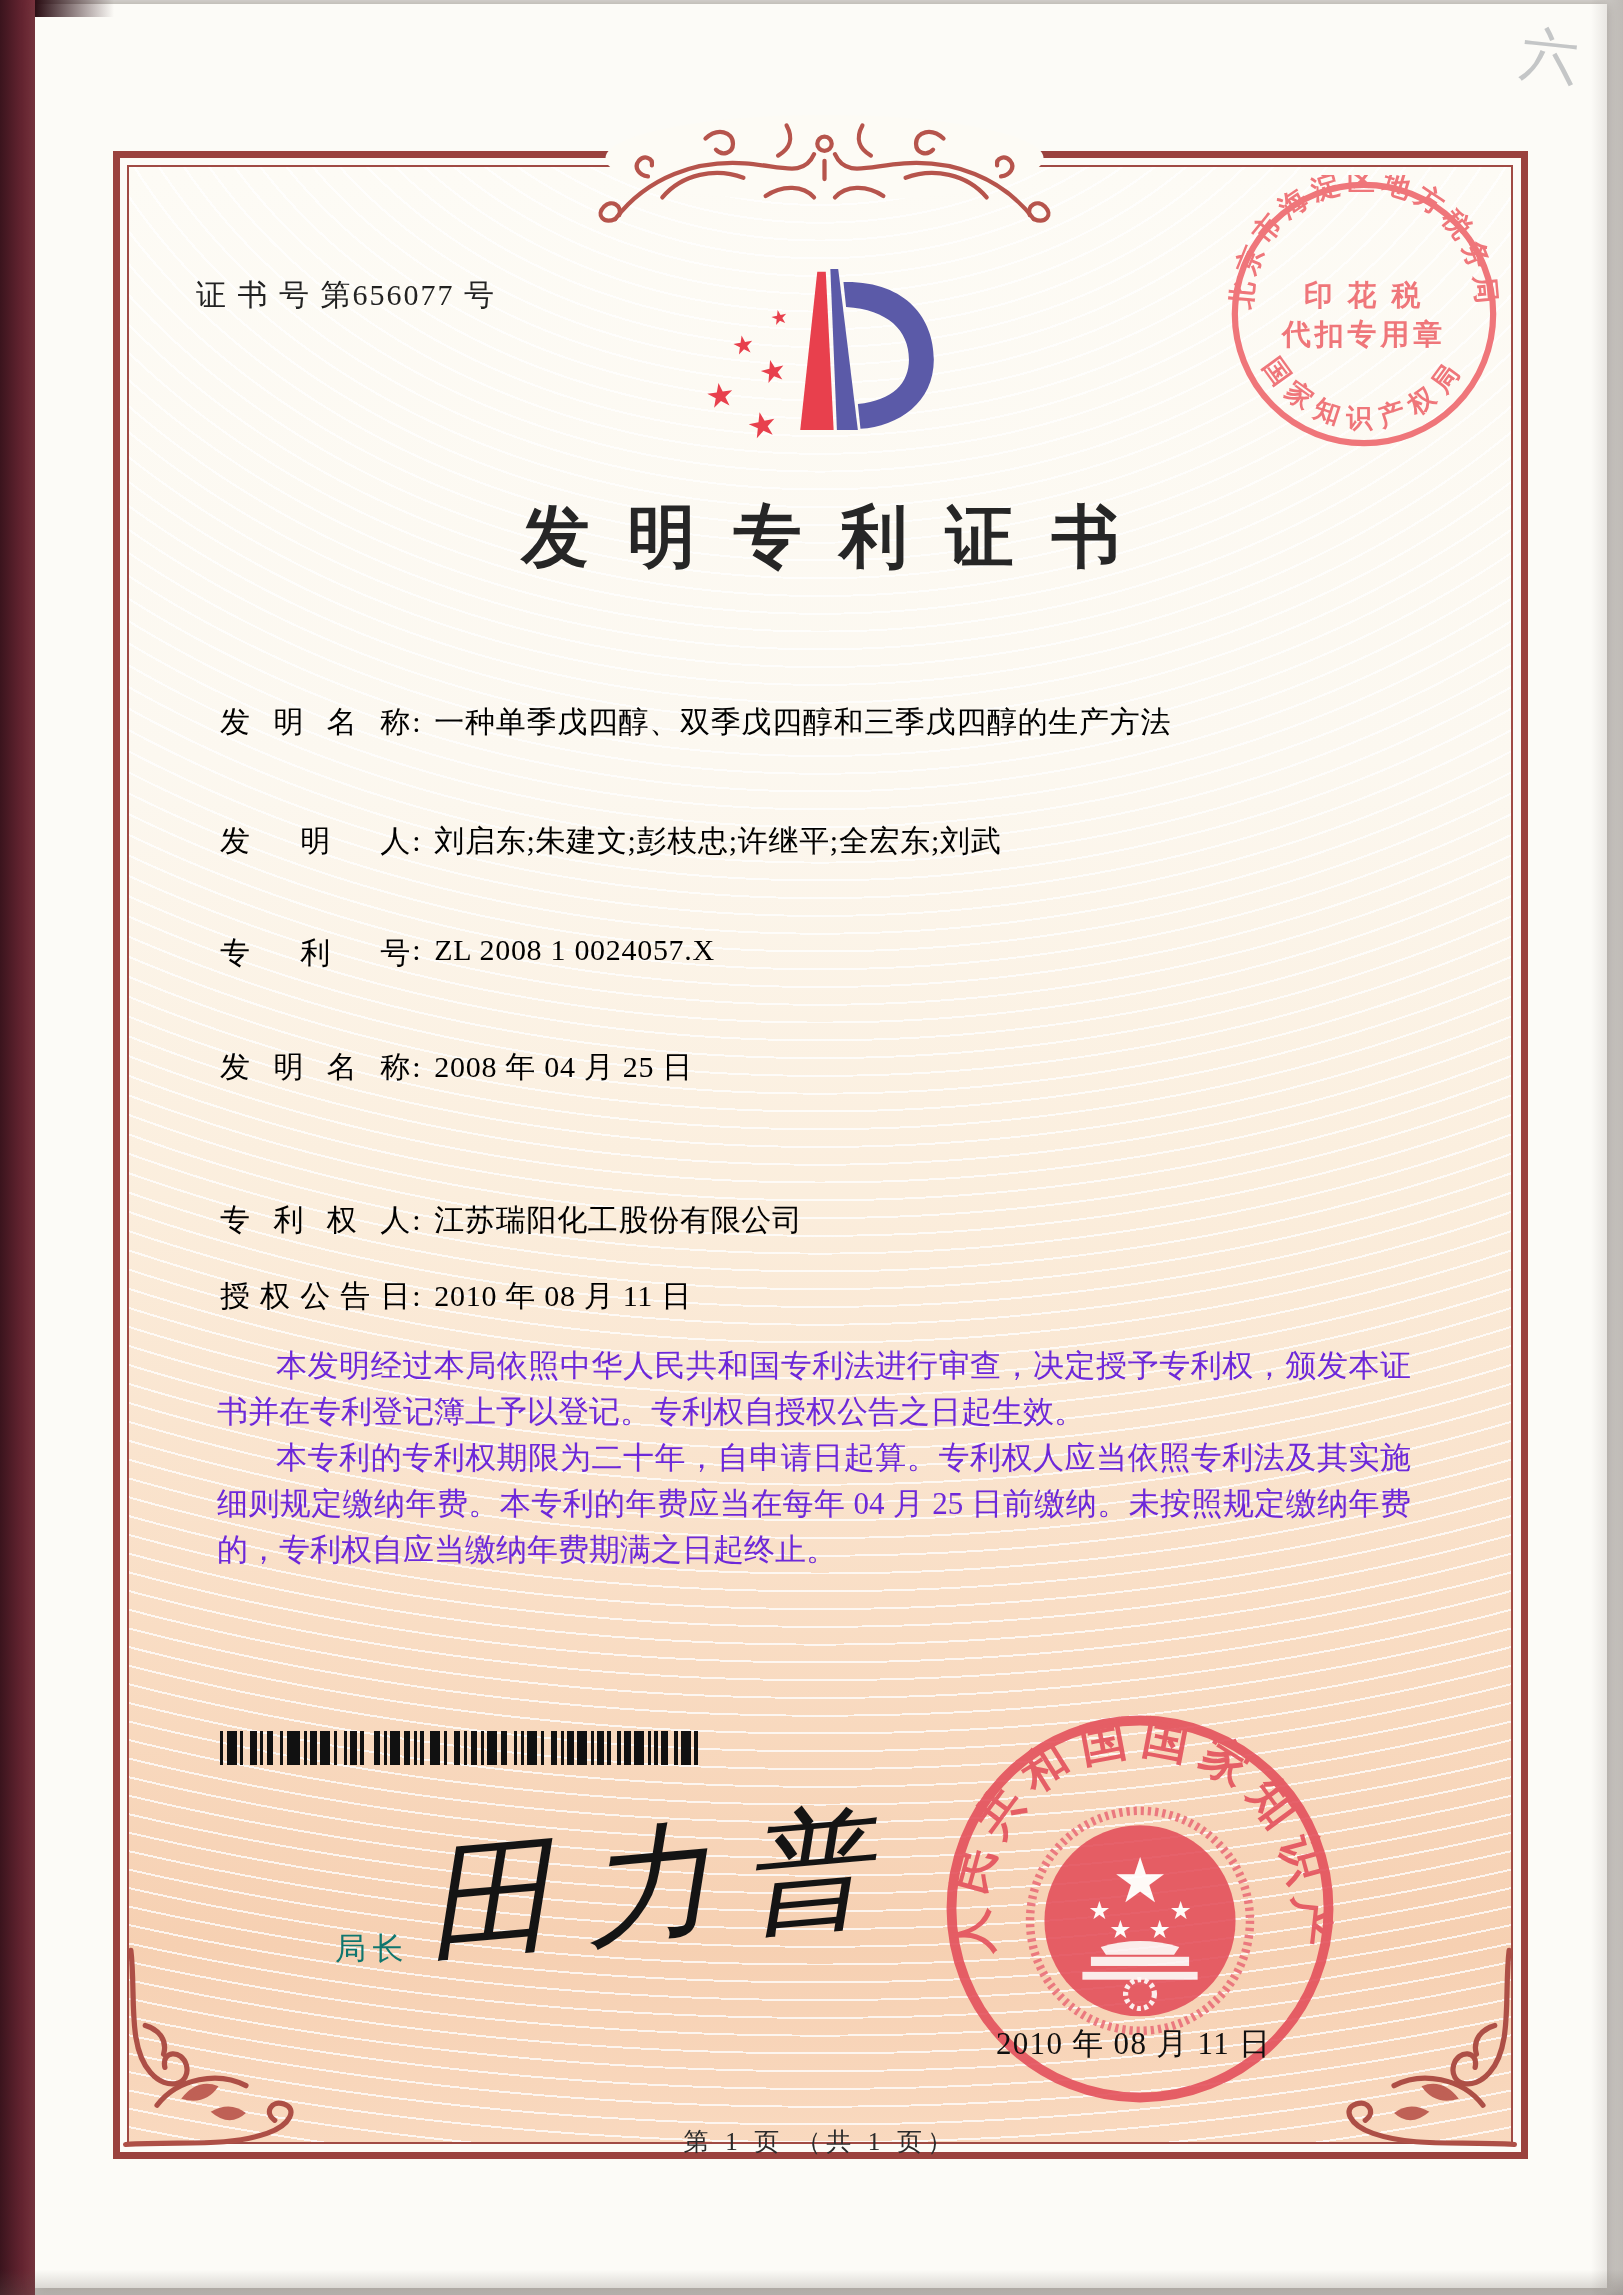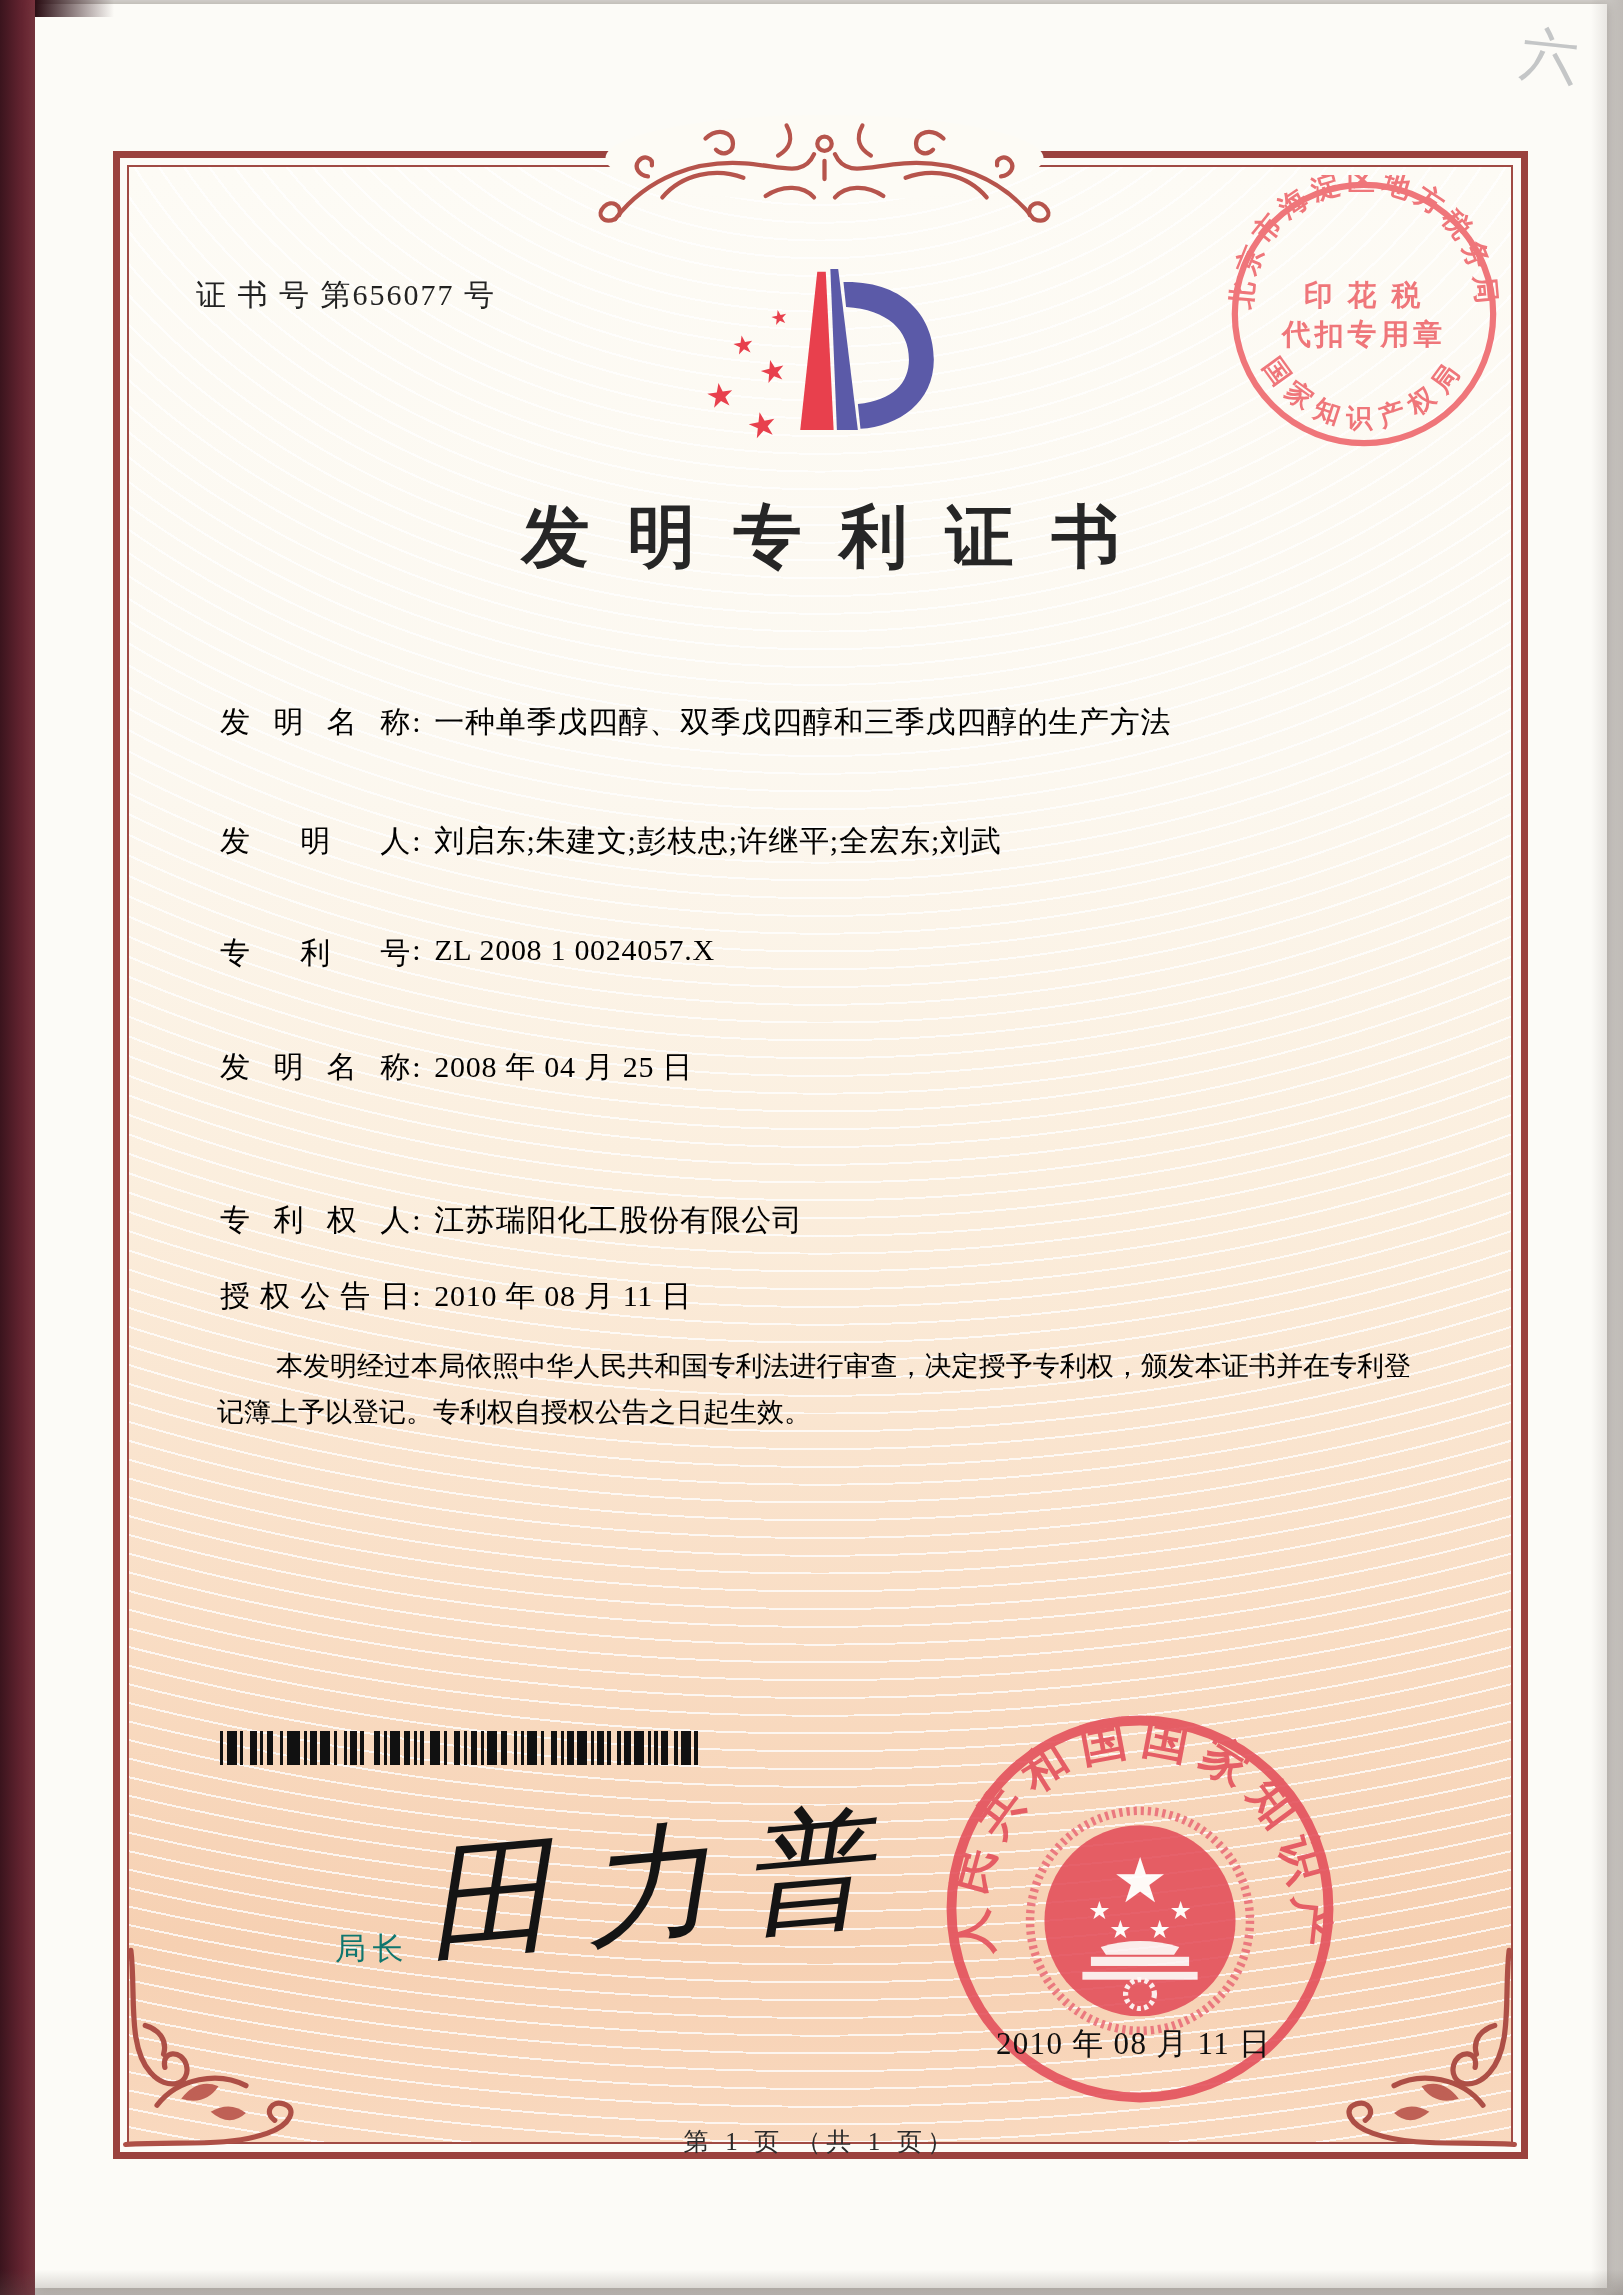--- a/index.html
+++ b/index.html
@@ -24,21 +24,21 @@
         rgba(255,255,255,0) 0 19.6px, rgba(255,255,255,.78) 19.6px 22px),
       linear-gradient(180deg,#fdfbf5 0%,#fcf8f0 30%,#fbeedd 52%,#f9ddc4 74%,#f6d0b2 90%,#f9d9bf 100%);}
 
   
   .certno{left:196px;top:275px;font-size:30px;letter-spacing:2px;color:#222}
   .title{left:113px;top:492px;width:1415px;text-align:center;font-size:68px;font-weight:600;
          letter-spacing:38px;padding-left:38px;box-sizing:border-box;color:#262626}
   .field{font-size:30px;letter-spacing:0.7px;color:#000000;white-space:nowrap}
   .flabel{display:inline-block;width:191px;text-align:justify;text-align-last:justify;vertical-align:top}
   .fcolon{margin:0 13px 0 1.3px}
-  .paras{left:217px;top:1343px;width:1194px;font-size:27px;line-height:46px;text-align:justify;color:#000000}
+  .paras{left:217px;top:1343px;width:1194px;font-size:31px;line-height:46px;text-align:justify;color:#6d28d9}
   .paras p{margin:0;text-indent:59px}
   .chief{left:335px;top:1928px;font-size:31px;letter-spacing:6.5px;color:#0f766e}
   .sig{left:425px;top:1820px;font-size:128px;font-style:italic;font-weight:500;letter-spacing:31px;
        color:#141414;transform:rotate(-5deg);transform-origin:left center;white-space:nowrap}
   .sealdate{left:996px;top:2023px;font-size:31px;letter-spacing:1.3px;color:#0f0f0f;z-index:7}
   .footer{left:113px;top:2125px;width:1415px;text-align:center;font-size:25px;letter-spacing:5.2px;color:#2a2a2a}
   .pencil{left:1520px;top:18.3px;font-size:58px;color:rgba(128,134,140,.45);transform:rotate(6deg);
           font-family:"DejaVu Sans",sans-serif}
 
   
@@ -153,20 +153,21 @@
 </div>
 <div class="abs tx field" style="left:220px;top:1200px">
   <span class="flabel">专利权人</span><span class="fcolon">:</span><span>江苏瑞阳化工股份有限公司</span>
 </div>
 <div class="abs tx field" style="left:220px;top:1276px">
   <span class="flabel">授权公告日</span><span class="fcolon">:</span><span>2010 年 08 月 11 日</span>
 </div>
 
 <div class="abs paras">
   <p>本发明经过本局依照中华人民共和国专利法进行审查，决定授予专利权，颁发本证书并在专利登记簿上予以登记。专利权自授权公告之日起生效。</p>
+  <p>本专利的专利权期限为二十年，自申请日起算。专利权人应当依照专利法及其实施细则规定缴纳年费。本专利的年费应当在每年 04 月 25 日前缴纳。未按照规定缴纳年费的，专利权自应当缴纳年费期满之日起终止。</p>
 </div>
 
 <div class="abs barcode" id="barcode">
     <div class="b" style="flex-grow: 1;"></div>
     <div style="flex-grow: 1;"></div>
     <div class="b" style="flex-grow: 3;"></div>
     <div style="flex-grow: 1;"></div>
     <div class="b" style="flex-grow: 1;"></div>
     <div style="flex-grow: 2;"></div>
     <div class="b" style="flex-grow: 2;"></div>

